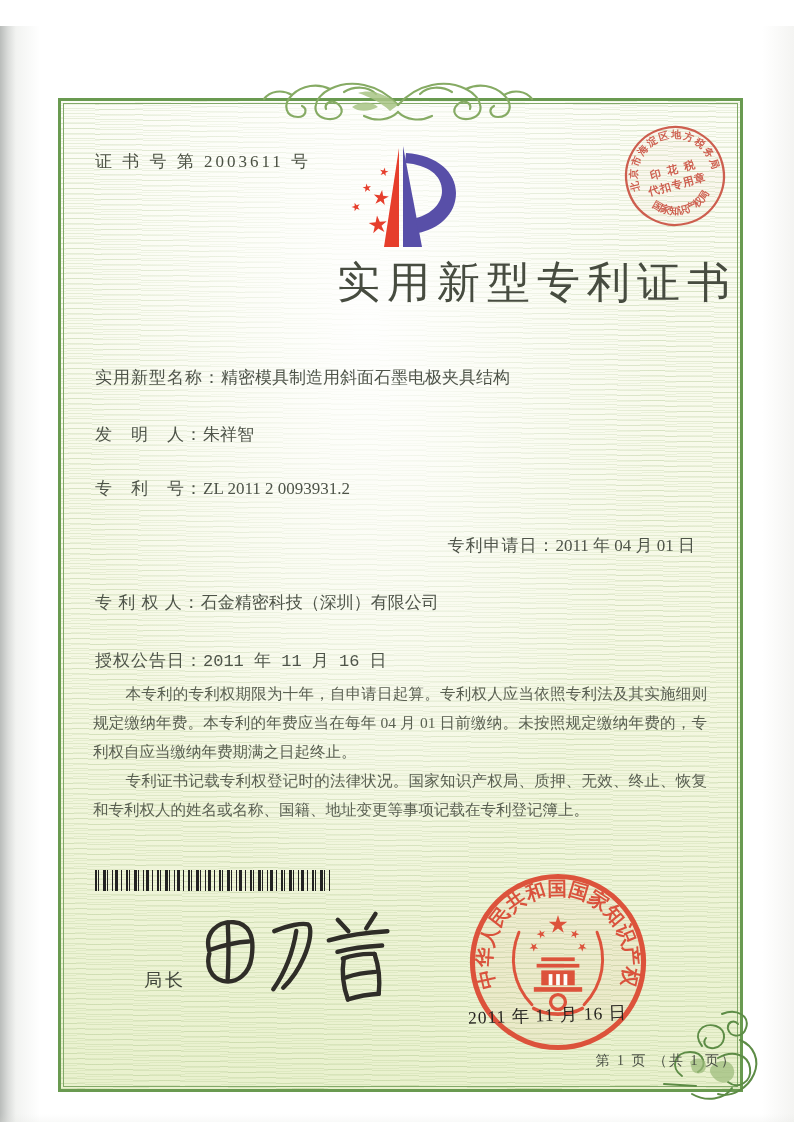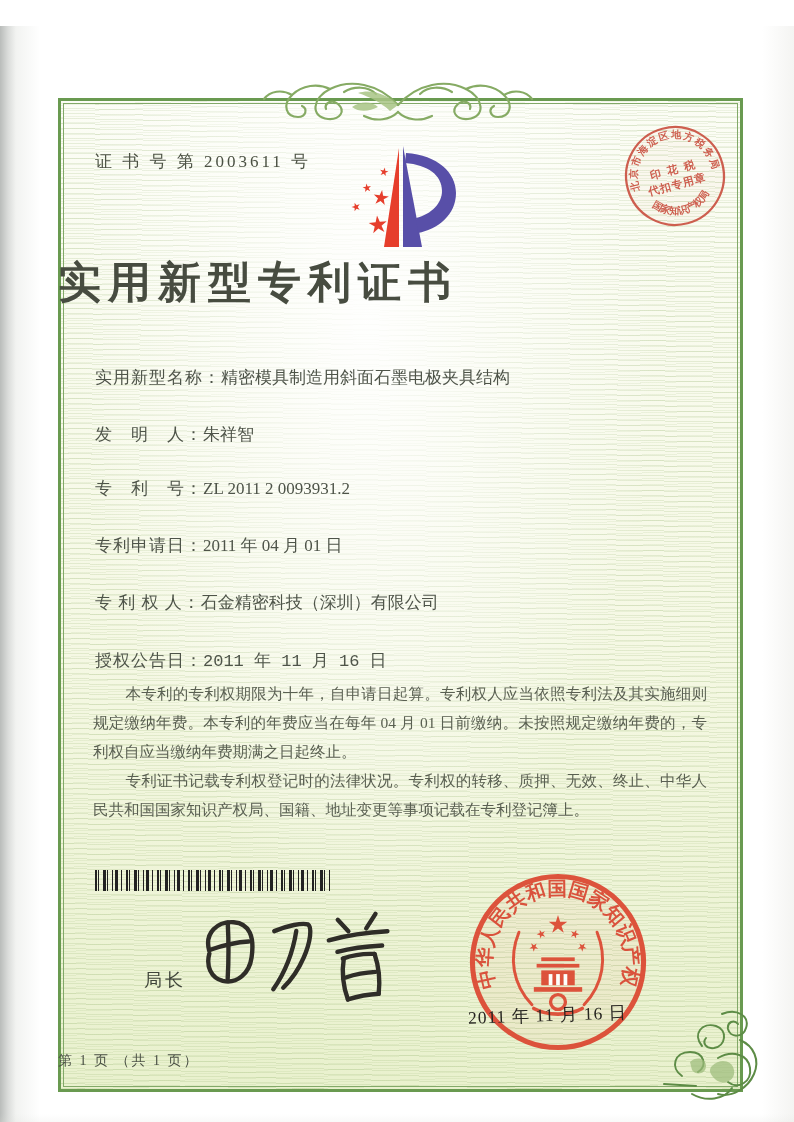--- a/index.html
+++ b/index.html
@@ -13,41 +13,41 @@
     background-image:
       radial-gradient(ellipse at 45% 22%, rgba(255,255,255,.92) 0%, rgba(255,255,255,0) 55%),
       repeating-linear-gradient(1.2deg, rgba(143,176,104,.20) 0 1px, rgba(0,0,0,0) 1px 5px),
       repeating-linear-gradient(-1.6deg, rgba(143,176,104,.13) 0 1px, rgba(0,0,0,0) 1px 6px),
       linear-gradient(180deg, rgba(252,253,246,.95) 0%, rgba(243,247,222,.45) 55%, rgba(228,238,196,.75) 100%);
   }
   .frame::before{content:"";position:absolute;inset:2px;border:1px solid #82a968;pointer-events:none;}
 
   .abs{position:absolute;}
   .cert-no{left:95px;top:124px;font-size:17px;letter-spacing:3px;color:#4b5143;}
-  .title{left:58px;top:228px;width:679px;text-align:left;font-size:43px;font-weight:bold;letter-spacing:7px;color:#474c40;}
+  .title{left:58px;top:228px;width:679px;text-align:right;font-size:43px;font-weight:normal;letter-spacing:7px;color:#474c40;}
 
   .field{left:95px;width:600px;font-size:17px;color:#4e5449;white-space:nowrap;}
   .field .lab{letter-spacing:1px;}
-  .f0{top:340px;} .f1{top:397px;} .f2{top:451px;} .f3{top:508px;} .f4{top:565px;} .f5{top:623px;font-family:Liberation Mono, monospace;}
+  .f0{top:340px;} .f1{top:397px;} .f2{top:451px;} .f3{top:508px;text-align:right;} .f4{top:565px;} .f5{top:623px;font-family:Liberation Mono, monospace;}
 
   .bodytext{left:93px;top:653px;width:614px;font-size:15.5px;line-height:29px;color:#5a6052;text-align:justify;}
   .bodytext p{margin:0;text-indent:2.1em;}
 
   .barcode{left:95px;top:844px;width:237px;height:21px;
     background:repeating-linear-gradient(90deg,#222 0 2px,transparent 2px 3px,#222 3px 4px,transparent 4px 8px,#222 8px 11px,transparent 11px 12px,#222 12px 13px,transparent 13px 17px,#222 17px 18px,transparent 18px 20px,#222 20px 23px,transparent 23px 26px,#222 26px 27px,transparent 27px 31px);}
 
   .sig-label{left:144px;top:942px;font-size:18px;letter-spacing:3px;color:#3f443a;font-family:Liberation Mono, monospace;}
   .signature{left:192px;top:878px;width:210px;height:120px;transform:rotate(-3deg);}
 
   .seal{left:465px;top:843px;width:186px;height:186px;opacity:.93;}
   .seal-date{left:468px;top:977px;font-size:17.5px;letter-spacing:1px;color:#262420;transform:rotate(-2deg);}
 
   .stamp{left:618px;top:93px;width:114px;height:114px;opacity:.88;}
 
-  .footer{left:58px;top:1026px;width:679px;text-align:left;font-size:14px;letter-spacing:2px;color:#4a5045;}
+  .footer{left:58px;top:1026px;width:679px;text-align:right;font-size:14px;letter-spacing:2px;color:#4a5045;}
 
   .orn-top{left:256px;top:46px;width:284px;height:64px;}
   .orn-corner{left:662px;top:980px;width:122px;height:112px;}
 </style>
 </head>
 <body>
 
 <div class="photo">
 
   <div class="frame"></div>
@@ -120,21 +120,21 @@
 
   <div class="abs field f0"><span class="lab">实用新型名称：</span><span>精密模具制造用斜面石墨电极夹具结构</span></div>
   <div class="abs field f1"><span class="lab">发　明　人：</span><span>朱祥智</span></div>
   <div class="abs field f2"><span class="lab">专　利　号：</span><span>ZL 2011 2 0093931.2</span></div>
   <div class="abs field f3"><span class="lab">专利申请日：</span><span>2011 年 04 月 01 日</span></div>
   <div class="abs field f4"><span class="lab">专 利 权 人：</span><span>石金精密科技（深圳）有限公司</span></div>
   <div class="abs field f5"><span class="lab">授权公告日：</span><span>2011 年 11 月 16 日</span></div>
 
   <div class="abs bodytext">
     <p>本专利的专利权期限为十年，自申请日起算。专利权人应当依照专利法及其实施细则规定缴纳年费。本专利的年费应当在每年 04 月 01 日前缴纳。未按照规定缴纳年费的，专利权自应当缴纳年费期满之日起终止。</p>
-    <p>专利证书记载专利权登记时的法律状况。专利权的转移、质押、无效、终止、中华人民共和国国家知识产权局、国籍、地址变更等事项记载在专利登记簿上。</p>
+    <p>专利证书记载专利权登记时的法律状况。国家知识产权局、质押、无效、终止、恢复和专利权人的姓名或名称、国籍、地址变更等事项记载在专利登记簿上。</p>
   </div>
 
   <div class="abs barcode"></div>
 
   <div class="abs sig-label">局长</div>
   <svg class="abs signature" viewBox="0 0 210 120" title="田力普">
     <g stroke="#2f2d28" stroke-width="4.4" fill="none" stroke-linecap="round" stroke-linejoin="round">
 
       <path d="M18,42 C14,24 28,13 44,15 C60,17 64,31 60,51 C57,67 44,77 30,73 C18,69 14,57 18,45"></path>
       <path d="M20,41 C34,37 48,35 58,35"></path>

